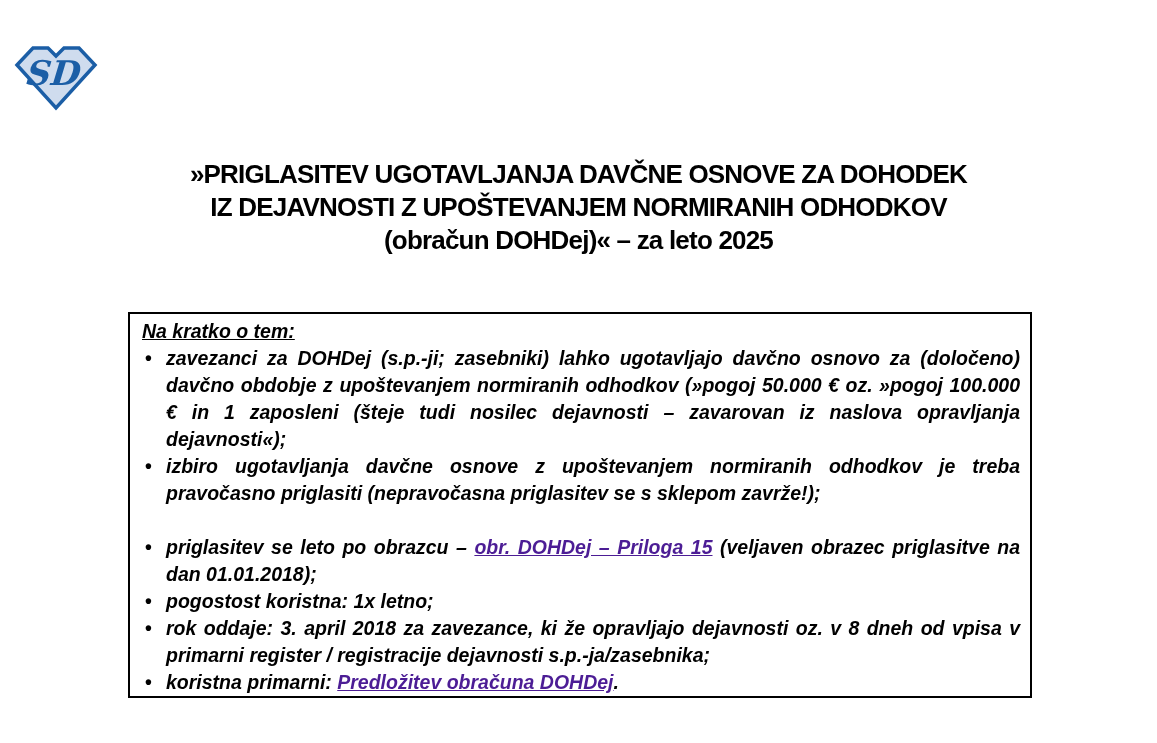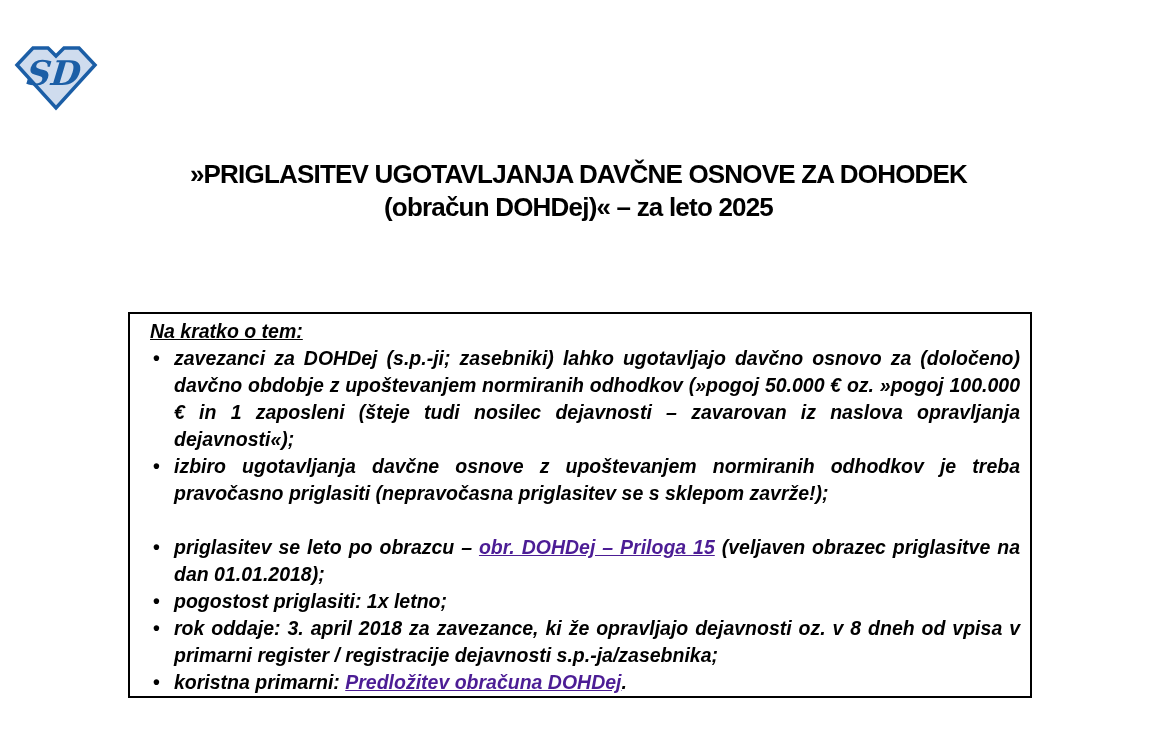--- a/index.html
+++ b/index.html
@@ -38,21 +38,21 @@
 
   
   .info-box {
     position: absolute;
     left: 128px;
     top: 312px;
     width: 904px;
     height: 386px;
     border: 2px solid #000000;
     background: #ffffff;
-    padding: 4px 10px 0 20px;
+    padding: 4px 10px 0 12px;
     font-weight: bold;
     font-style: italic;
     font-size: 19.5px;
     line-height: 27px;
     overflow: hidden;
   }
   .info-heading {
     text-decoration: underline;
     margin-bottom: 0;
   }
@@ -84,41 +84,42 @@
 
 <div class="logo">
   <svg viewBox="0 0 84 68" width="84" height="68" aria-hidden="true">
     <path d="M 3 21 L 19 4 L 34 4 L 42 12 L 50 4 L 65 4 L 81 21 L 42 64 Z" fill="#cfdcee" stroke="#1b5ea6" stroke-width="3.5" stroke-linejoin="miter"></path>
     <text x="43" y="41" text-anchor="middle" font-family="'DejaVu Serif', serif" font-size="34" font-weight="bold" font-style="italic" fill="#1b5ea6" transform="skewX(-6)">SD</text>
   </svg>
 </div>
 
 <div class="title-block">
   <div>»PRIGLASITEV UGOTAVLJANJA DAVČNE OSNOVE ZA DOHODEK</div>
+  <div>IZ DEJAVNOSTI Z UPOŠTEVANJEM NORMIRANIH ODHODKOV</div>
   <div>(obračun DOHDej)« – za leto 2025</div>
 </div>
 
 <div class="info-box">
   <div class="info-heading">Na kratko o tem:</div>
   <div>
       <div class="bullet-row">
         <span class="bullet-marker">•</span>
         <div class="bullet-text"><span>zavezanci za DOHDej (s.p.-ji; zasebniki) lahko ugotavljajo davčno osnovo za (določeno) davčno obdobje z upoštevanjem normiranih odhodkov (»pogoj 50.000 € oz. »pogoj 100.000 € in 1 zaposleni (šteje tudi nosilec dejavnosti – zavarovan iz naslova opravljanja dejavnosti«);</span></div>
       </div>
       <div class="bullet-row">
         <span class="bullet-marker">•</span>
         <div class="bullet-text"><span>izbiro ugotavljanja davčne osnove z upoštevanjem normiranih odhodkov je treba pravočasno priglasiti (nepravočasna priglasitev se s sklepom zavrže!);</span></div>
       </div>
       <div class="bullet-row gap-before">
         <span class="bullet-marker">•</span>
         <div class="bullet-text"><span>priglasitev se leto po obrazcu – </span><a href="#" class="doc-link">obr. DOHDej – Priloga 15</a><span> (veljaven obrazec priglasitve na dan 01.01.2018);</span></div>
       </div>
       <div class="bullet-row">
         <span class="bullet-marker">•</span>
-        <div class="bullet-text"><span>pogostost priglasiti: 1x letno;</span></div>
+        <div class="bullet-text"><span>pogostost koristna: 1x letno;</span></div>
       </div>
       <div class="bullet-row">
         <span class="bullet-marker">•</span>
         <div class="bullet-text"><span>rok oddaje: 3. april 2018 za zavezance, ki že opravljajo dejavnosti oz. v 8 dneh od vpisa v primarni register / registracije dejavnosti s.p.-ja/zasebnika;</span></div>
       </div>
       <div class="bullet-row">
         <span class="bullet-marker">•</span>
         <div class="bullet-text"><span>koristna primarni: </span><a href="#" class="doc-link">Predložitev obračuna DOHDej</a><span>.</span></div>
       </div>
     </div>

